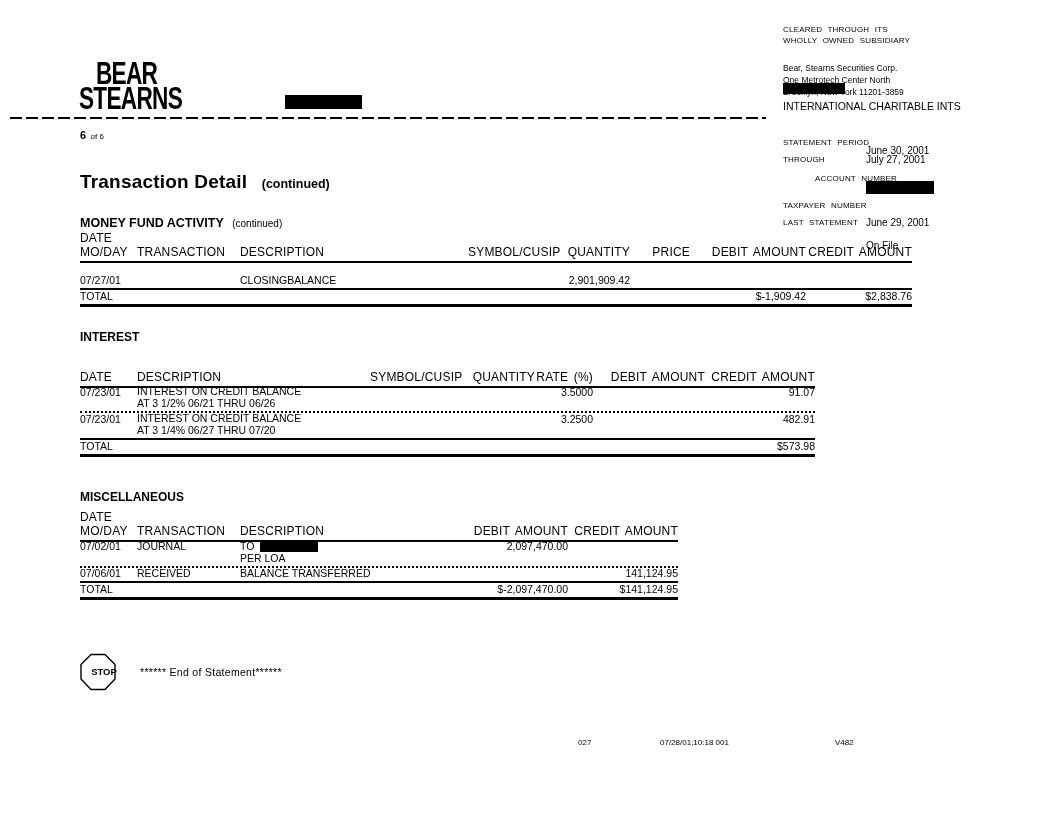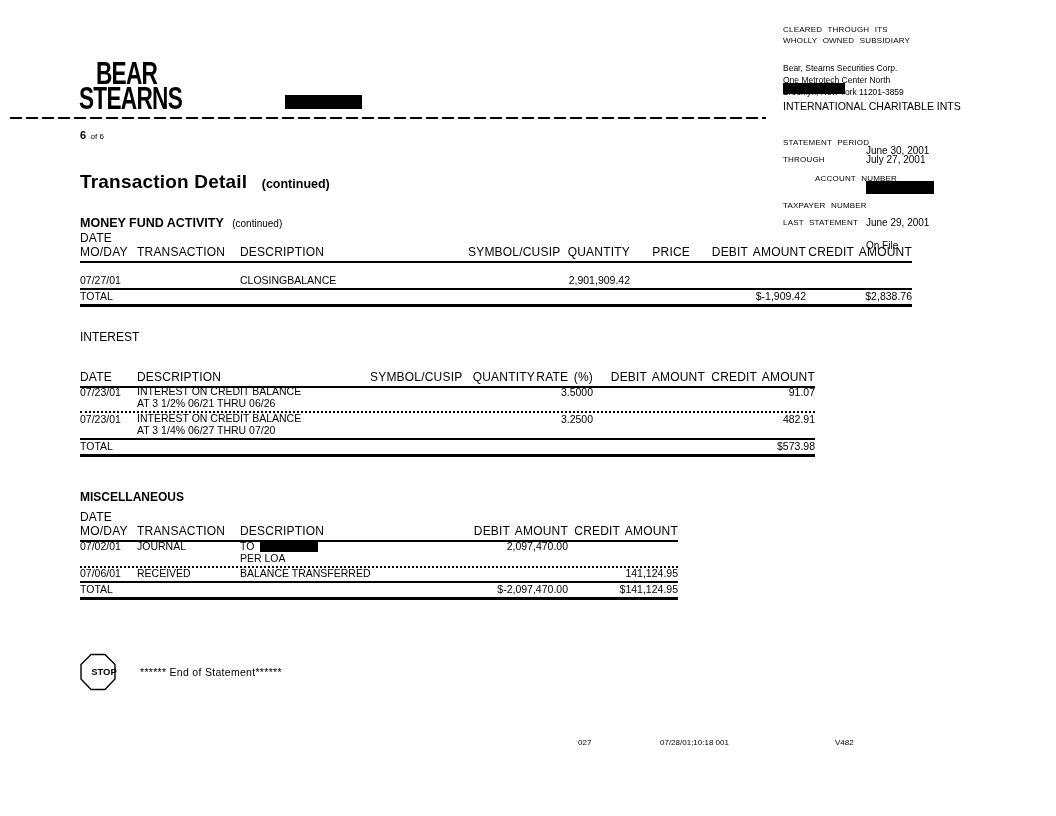--- a/index.html
+++ b/index.html
@@ -141,21 +141,21 @@
       <div class="cell t1-desc">CLOSINGBALANCE</div>
       <div class="cell r t1-qty">2,901,909.42</div>
     </div>
     <div class="trow rule3" style="height:17px;">
       <div class="cell t1-date">TOTAL</div>
       <div class="cell r t1-debit">$-1,909.42</div>
       <div class="cell r t1-credit">$2,838.76</div>
     </div>
   </div>
 
-  <div class="abs" style="left:80px; top:330px; font-weight:normal; font-size:12px;">INTEREST</div>
+  <div class="abs" style="left:80px; top:330px; font-weight:bold; font-size:12px;">INTEREST</div>
 
   <div class="tbl" style="top:373px; width:735px;">
     <div class="trow rule2" style="height:15px;">
       <div class="hc t2-date">DATE</div>
       <div class="hc t2-desc">DESCRIPTION</div>
       <div class="hc t2-sym">SYMBOL/CUSIP</div>
       <div class="hc r t2-qty">QUANTITY</div>
       <div class="hc r t2-rate">RATE (%)</div>
       <div class="hc r t2-debit">DEBIT AMOUNT</div>
       <div class="hc r t2-credit">CREDIT AMOUNT</div>

